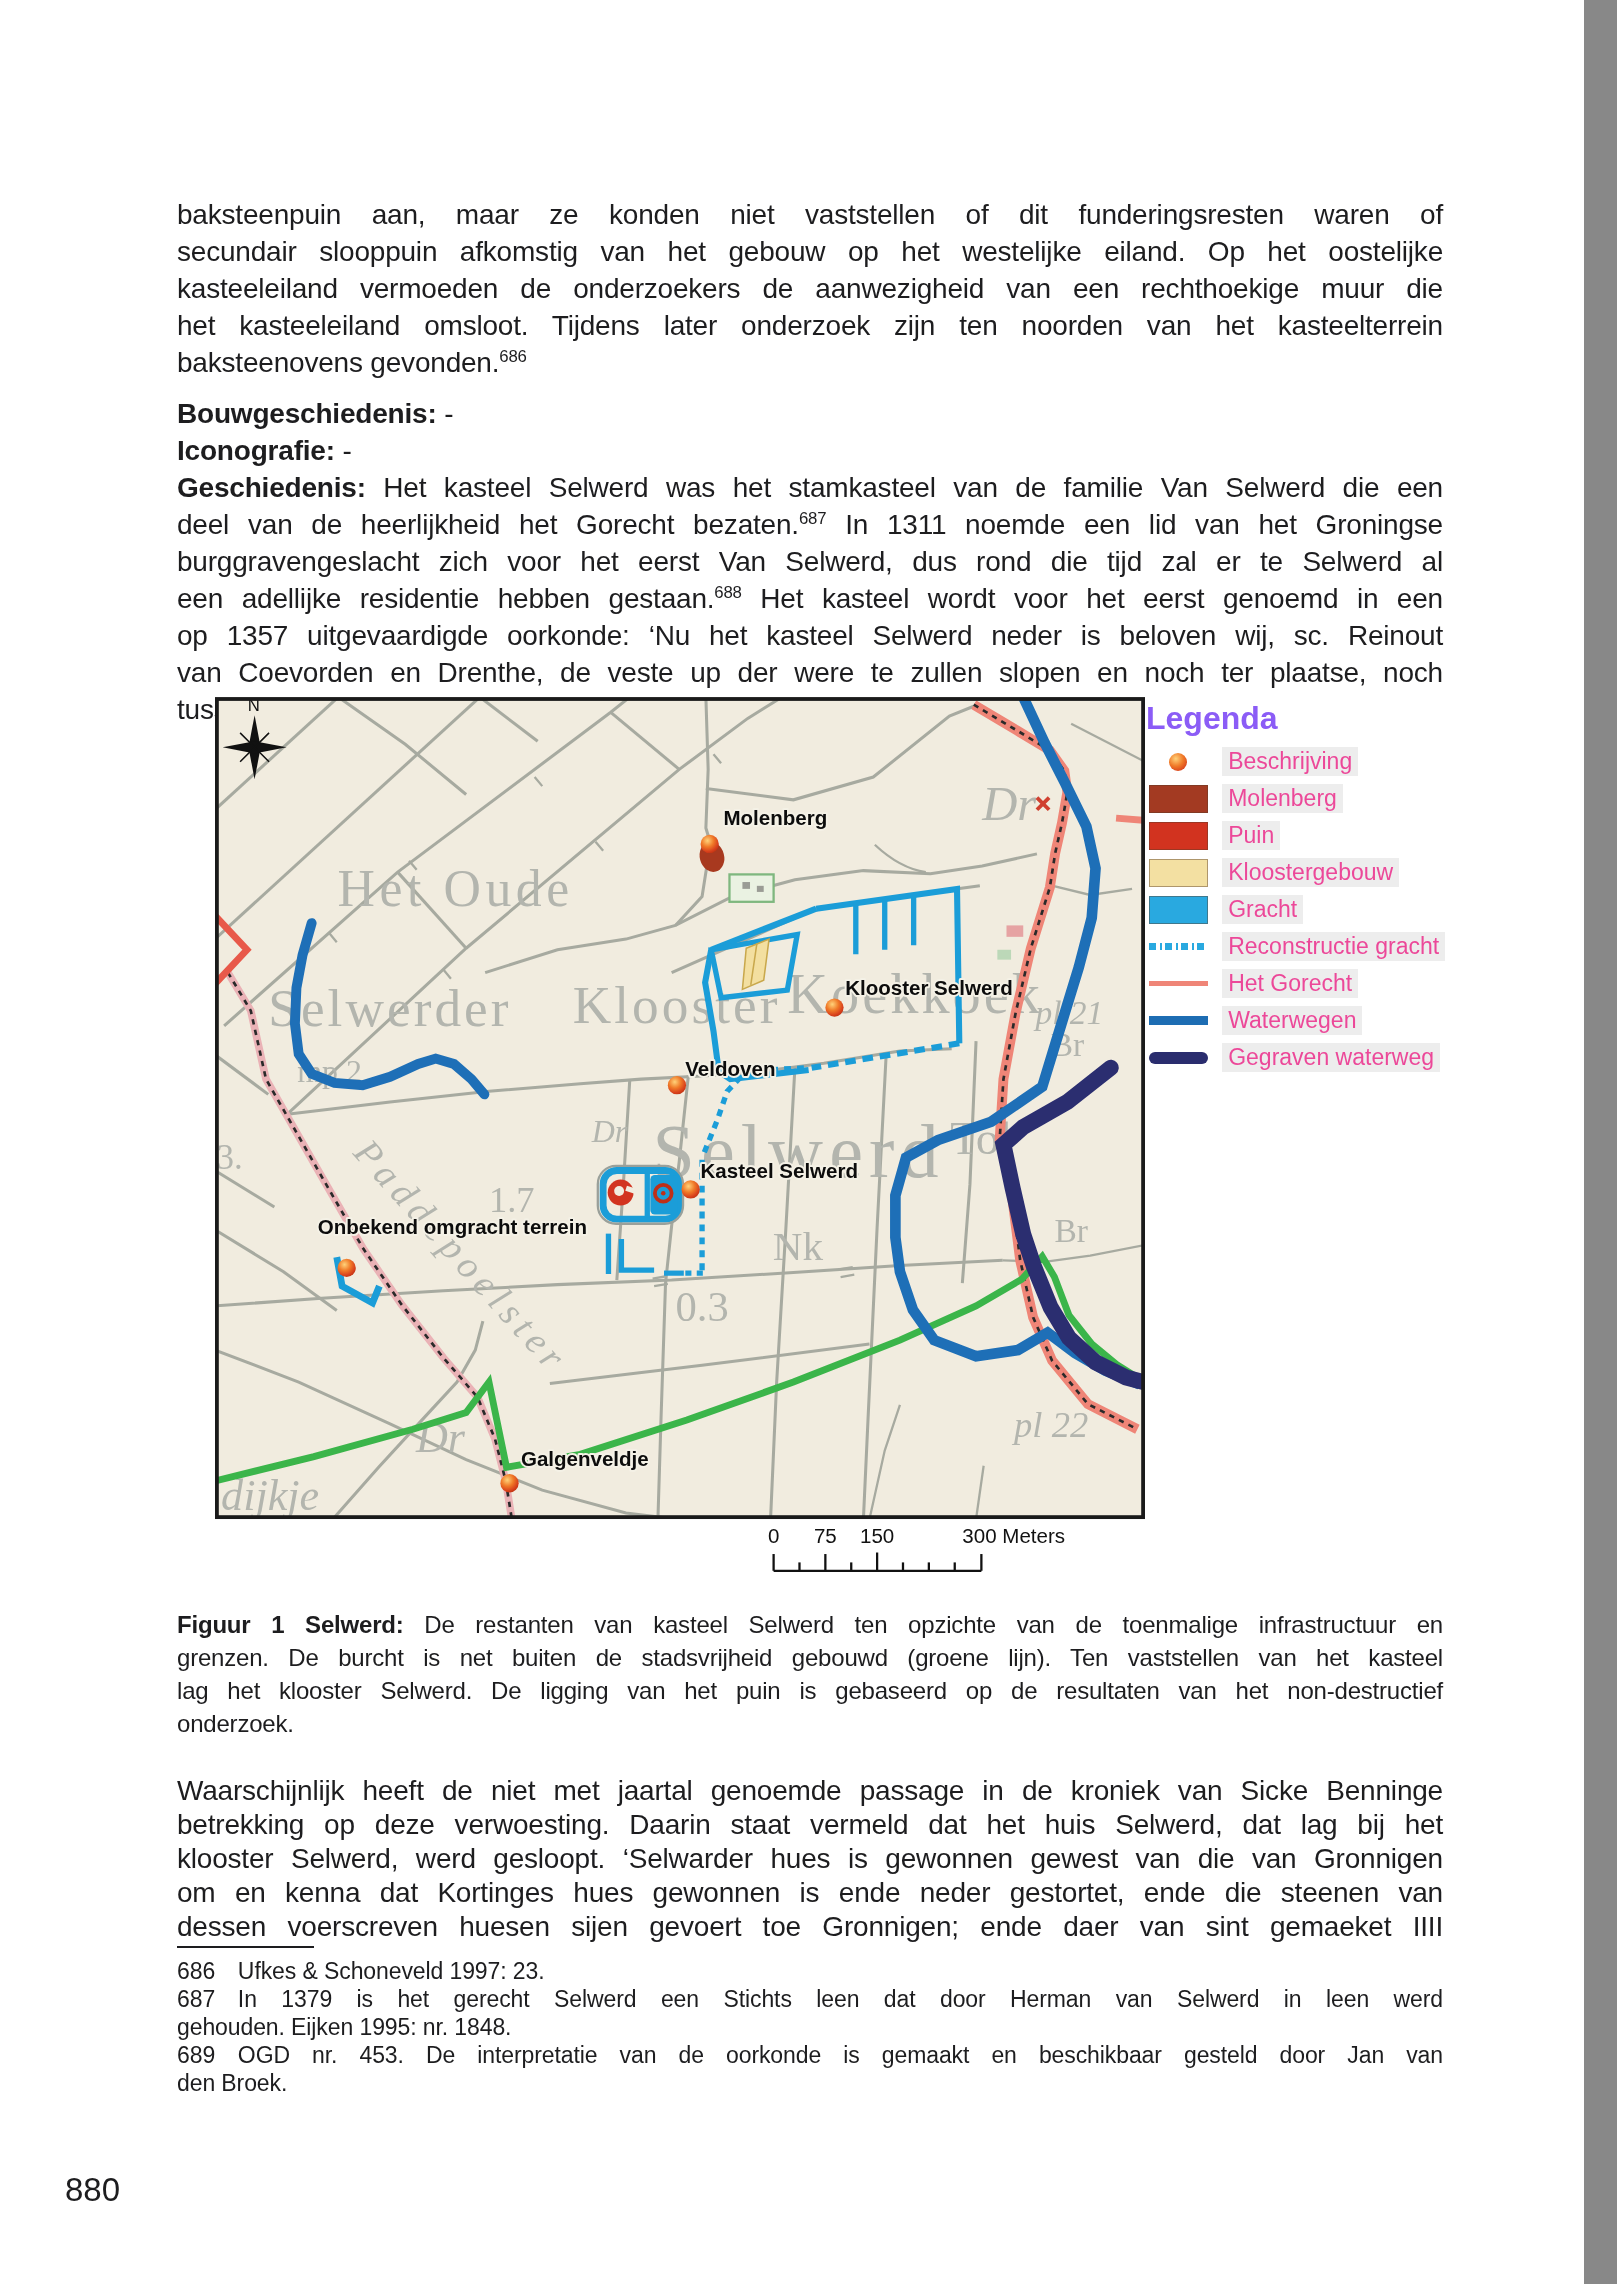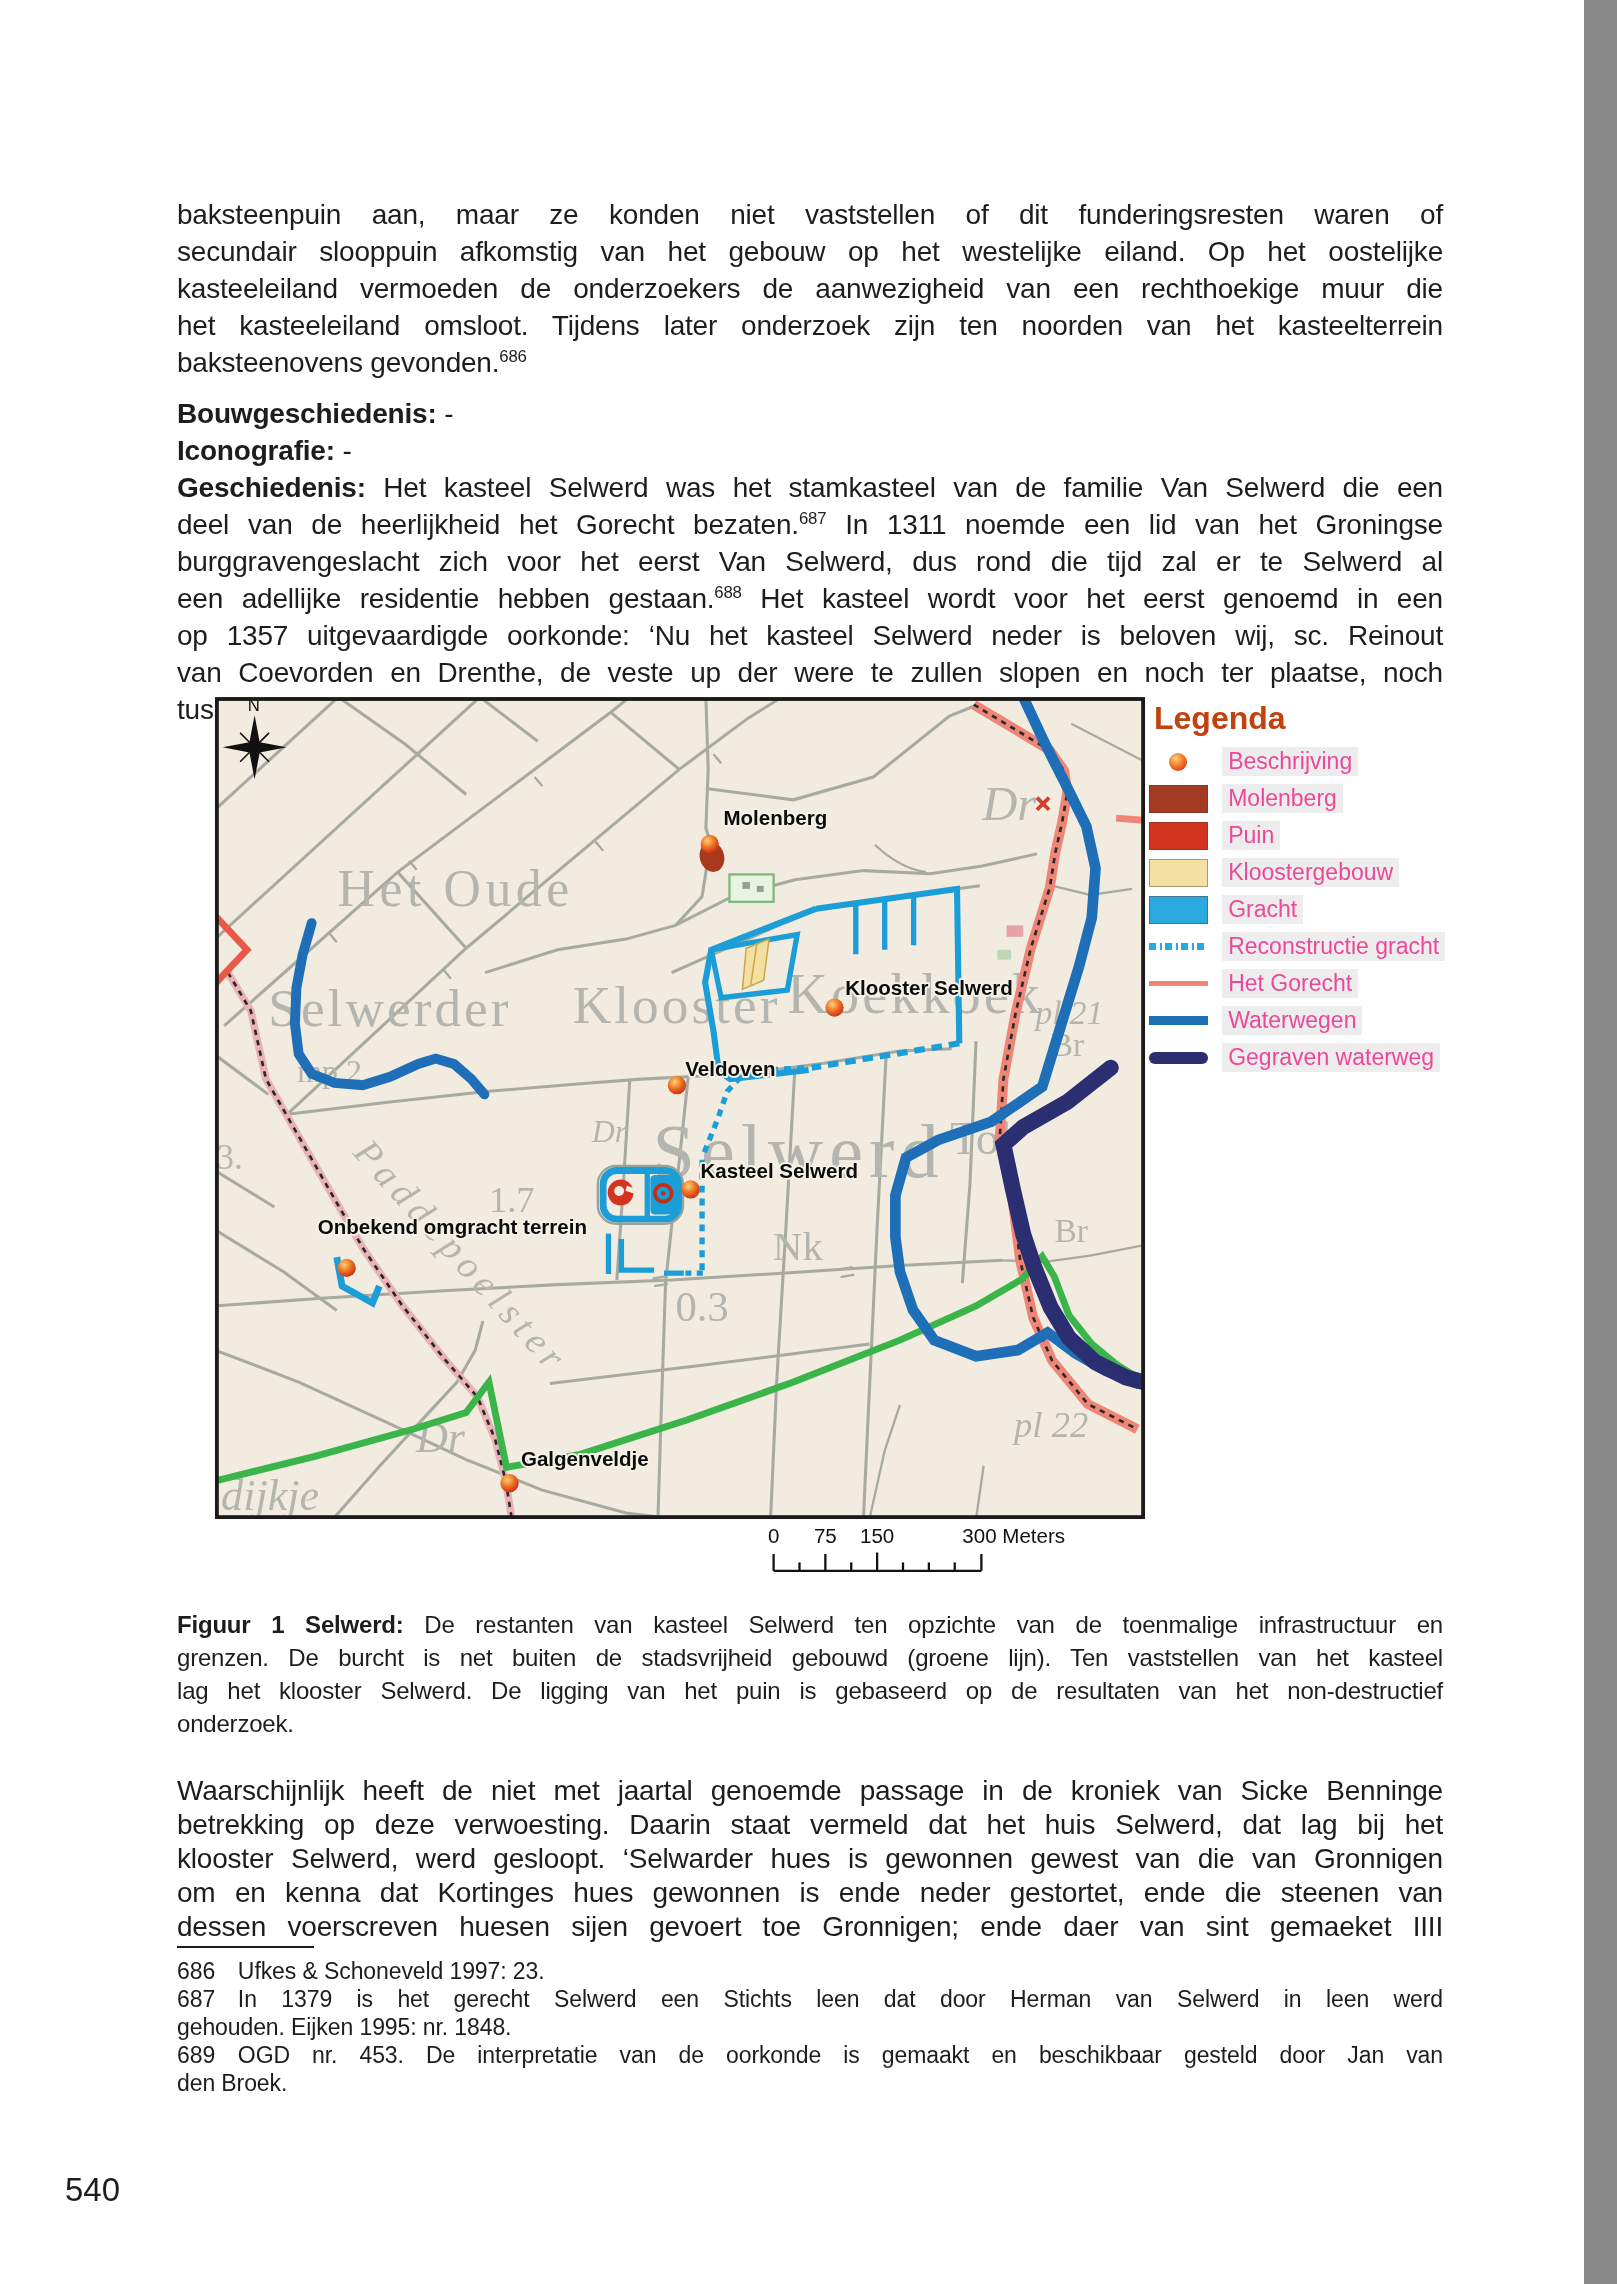--- a/index.html
+++ b/index.html
@@ -13,21 +13,21 @@
   .p2-size   .tl{font-size:28px;line-height:34px;height:34px;letter-spacing:-0.2px;}
   .fn-size   .tl{font-size:23px;line-height:28px;height:28px;letter-spacing:-0.1px;}
   .tl b{font-weight:bold;}
   .tl sup{font-size:60%;vertical-align:super;line-height:0;}
   .fnrule{position:absolute;left:177px;top:1946px;width:137px;border-top:2.3px solid #1d1d1f;}
   .pagenum{position:absolute;left:65px;top:2171px;font-size:33px;}
   
   .fig{position:absolute;left:215px;top:697px;width:930px;height:883px;}
   
   .legend{position:absolute;left:1146px;top:700px;width:335px;}
-  .legend-title{font-size:32px;font-weight:bold;color:#c2410c;padding-left:8px;}
+  .legend-title{font-size:32px;font-weight:bold;color:#8b5cf6;padding-left:0;}
   .legend-rows{position:relative;margin-top:6px;}
   .legend-row{height:37px;display:flex;align-items:center;}
   .lg-sw{width:61px;display:flex;justify-content:center;align-items:center;flex:0 0 61px;margin-left:1.5px;}
   .lg-box{width:59px;height:28px;border:0.8px solid rgba(90,60,40,.45);box-sizing:border-box;}
   .lg-dot{width:18px;height:18px;border-radius:50%;
           background:radial-gradient(circle at 38% 32%, #ffd27a 0%, #f07a28 45%, #d8401c 80%, #b93210 100%);}
   .lg-dash{width:59px;height:7.6px;
            background:repeating-linear-gradient(90deg,#29a9e0 0 6.9px,#ffffff 6.9px 10.7px,#29a9e0 10.7px 13px,#ffffff 13px 16px);}
   .lg-line{width:59px;height:5.3px;background:#ef8577;}
   .lg-line2{width:59px;height:9px;background:#1d6db3;}
@@ -332,15 +332,15 @@
 
   <div class="fnrule"></div>
   <div class="textblock fn-size" style="top:1957px">
       <div class="tl">686  Ufkes &amp; Schoneveld 1997: 23.</div>
       <div class="tl tj">687  In 1379 is het gerecht Selwerd een Stichts leen dat door Herman van Selwerd in leen werd</div>
       <div class="tl">gehouden. Eijken 1995: nr. 1848.</div>
       <div class="tl tj">689  OGD nr. 453. De interpretatie van de oorkonde is gemaakt en beschikbaar gesteld door Jan van</div>
       <div class="tl">den Broek.</div>
     </div>
 
-  <div class="pagenum">540</div>
+  <div class="pagenum">880</div>
 </div>
 
 
 </body></html>

